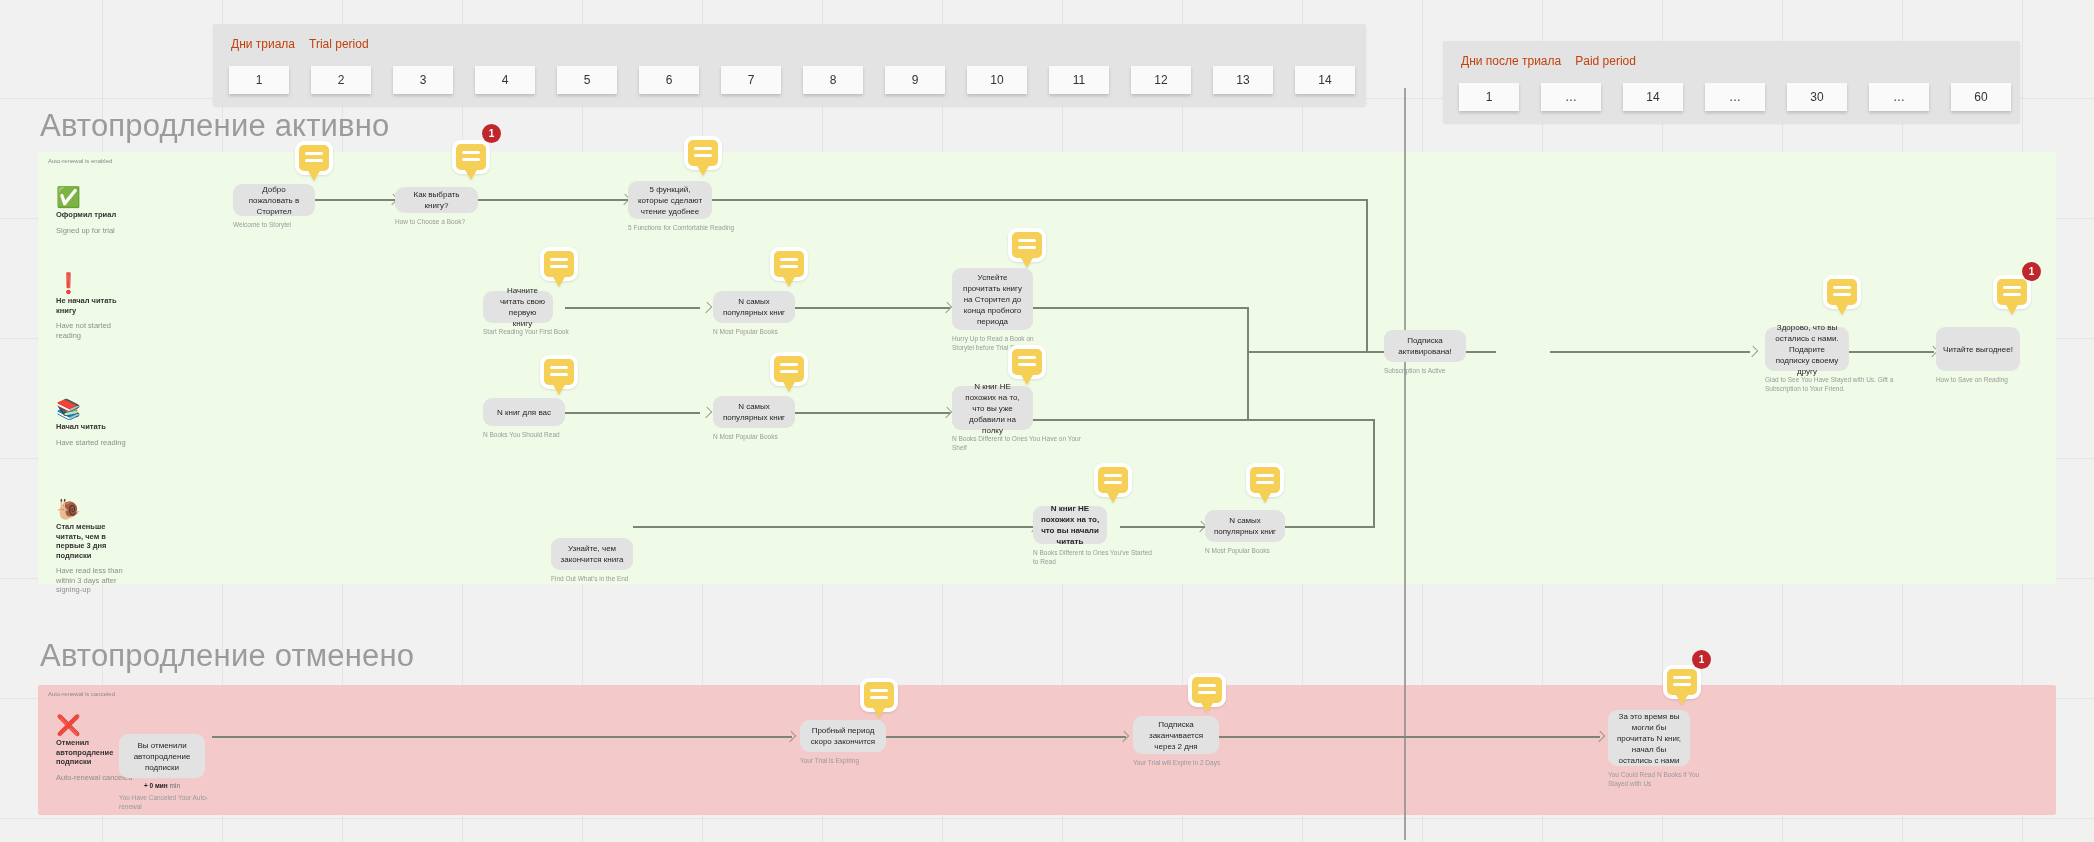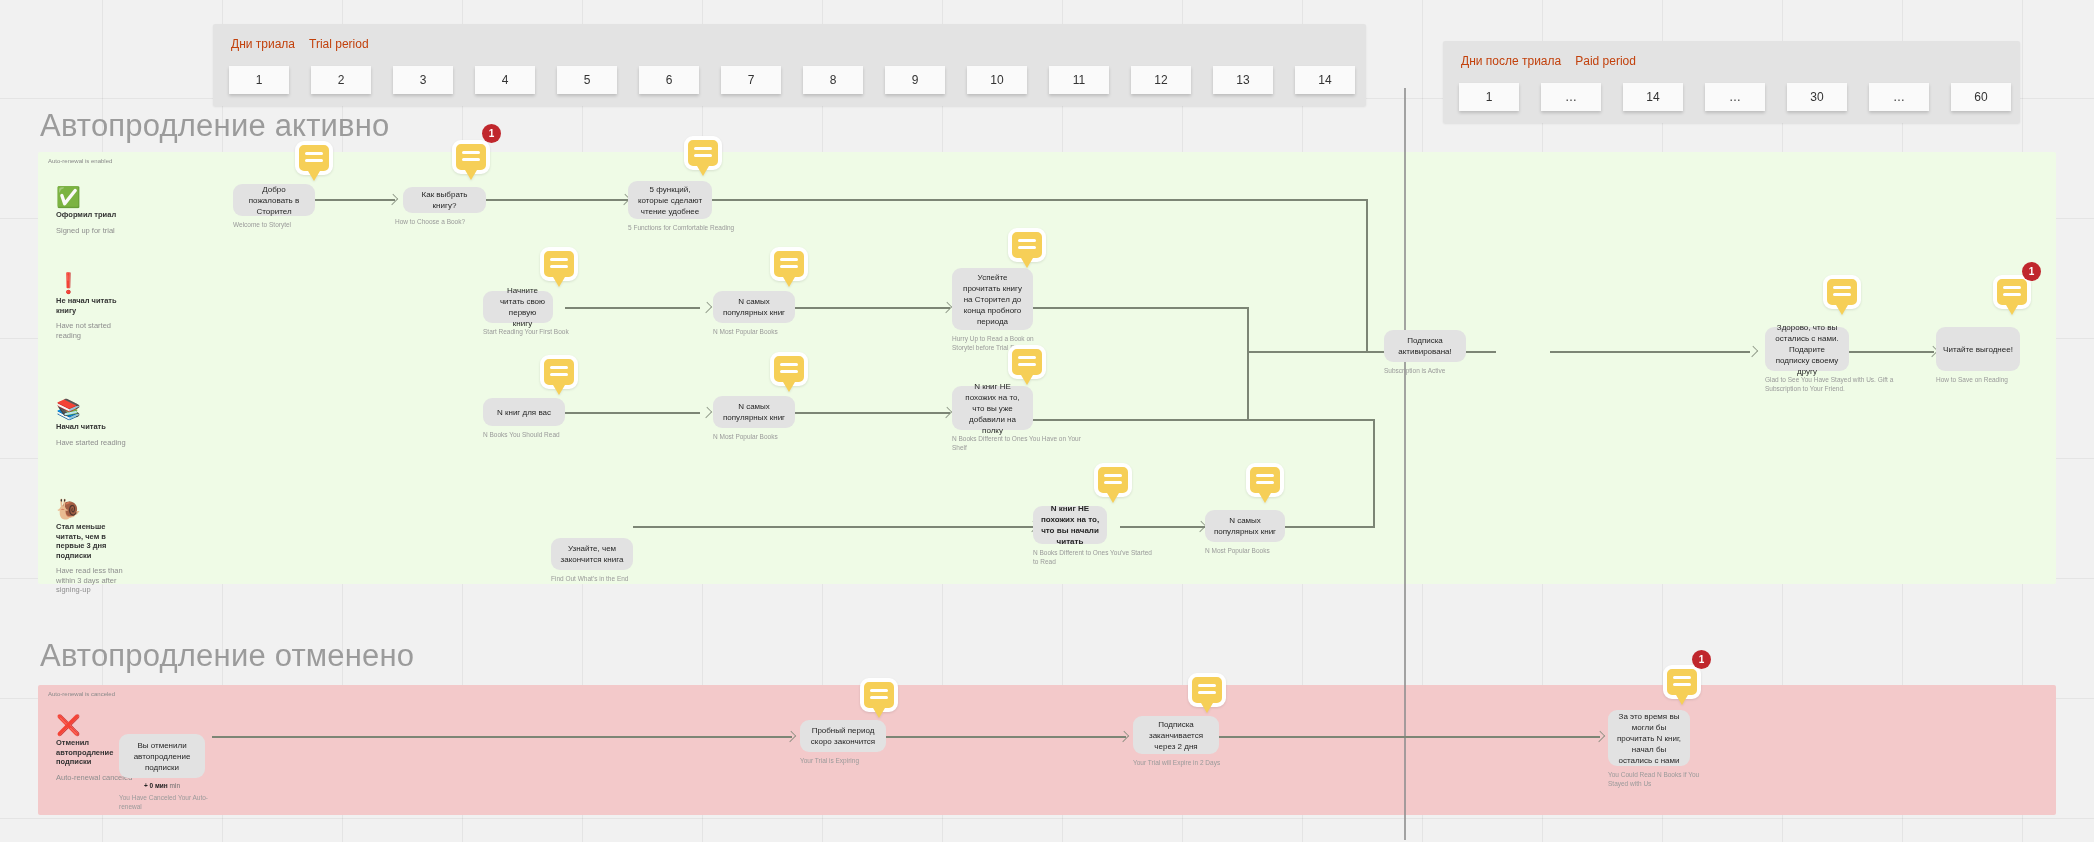--- a/index.html
+++ b/index.html
@@ -211,21 +211,21 @@
 <div class="node" style="left:233px;top:184px;">
   <div class="box" style="width:82px;height:32px;">Добро пожаловать в Сторител</div>
   <div class="cap" style="width:96px;">Welcome to Storytel</div>
 </div>
 <div class="bubble" style="left:295px;top:141px;">
   <i class="l1"></i>
     <i class="l2"></i>
 </div>
 
 <div class="node" style="left:395px;top:187px;">
-  <div class="box" style="width:83px;height:26px;margin-left:8px;">Как выбрать книгу?</div>
+  <div class="box" style="width:83px;height:26px;">Как выбрать книгу?</div>
   <div class="cap" style="width:100px;">How to Choose a Book?</div>
 </div>
 <div class="bubble" style="left:452px;top:140px;">
   <i class="l1"></i>
     <i class="l2"></i>
 </div>
 <div class="badge-1" style="left:482px;top:124px;">1</div>
 
 <div class="node" style="left:628px;top:181px;">
   <div class="box" style="width:84px;height:38px;">5 функций, которые сделают чтение удобнее</div>

